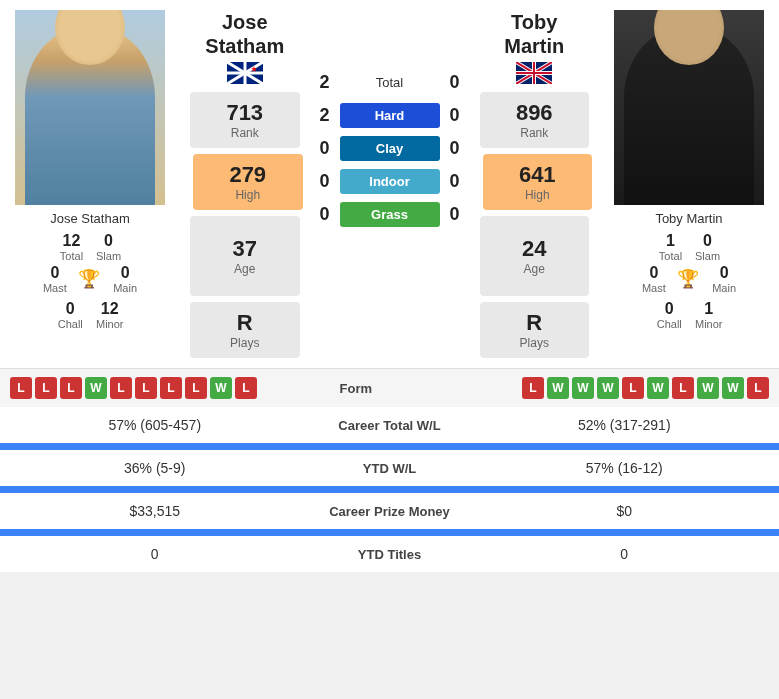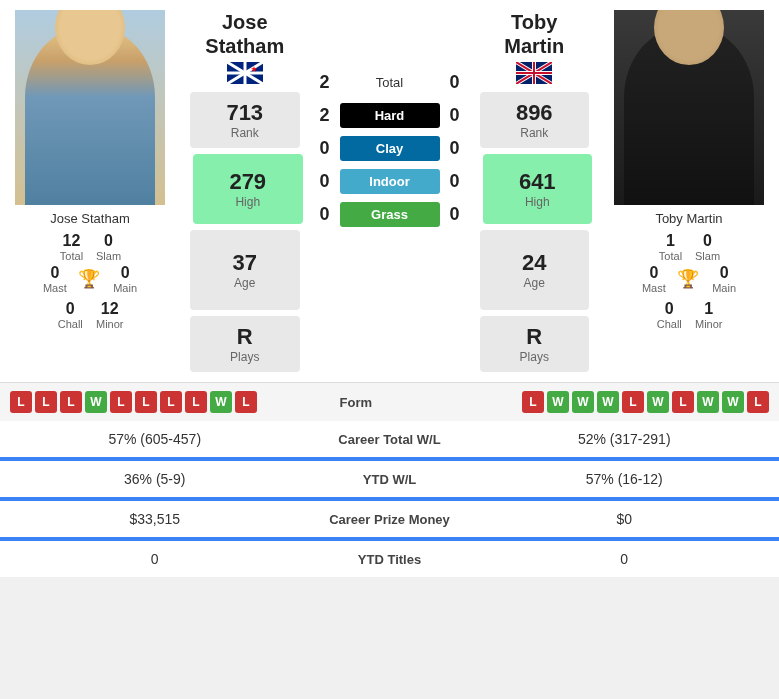--- a/index.html
+++ b/index.html
@@ -106,23 +106,23 @@
       font-weight: bold;
       color: #222;
     }
 
     .rank-label {
       font-size: 12px;
       color: #666;
     }
 
     .high-block {
-      background: #86efac;
+      background: #fdba74;
       border-radius: 4px;
-      padding: 15px 20px;
+      padding: 8px 20px;
       text-align: center;
       margin-top: 6px;
       width: 100%;
       margin-left: 6px;
     }
 
     .age-block {
       background: #e8e8e8;
       border-radius: 4px;
       padding: 20px 20px;
@@ -175,21 +175,21 @@
       border-radius: 3px;
     }
 
     .badge-total {
       background: transparent;
       color: #333;
       font-size: 13px;
       font-weight: normal;
     }
 
-    .badge-hard { background: #000000; }
+    .badge-hard { background: #1d4ed8; }
     .badge-clay { background: #0369a1; }
     .badge-indoor { background: #44aacc; }
     .badge-grass { background: #44aa44; }
 
     
     .form-section {
       background: #f5f5f5;
       border-top: 1px solid #ddd;
       display: flex;
       align-items: center;
@@ -224,21 +224,21 @@
       font-weight: bold;
       color: #fff;
     }
 
     .form-w { background: #44aa44; }
     .form-l { background: #cc3333; }
 
     .stats-row {
       display: flex;
       align-items: center;
-      border-bottom: 4px solid #3b82f6;
+      border-bottom: 7px solid #3b82f6;
       padding: 10px 20px;
     }
 
     .stats-row:last-child {
       border-bottom: none;
     }
 
     .stats-left-val {
       flex: 1;
       text-align: center;

